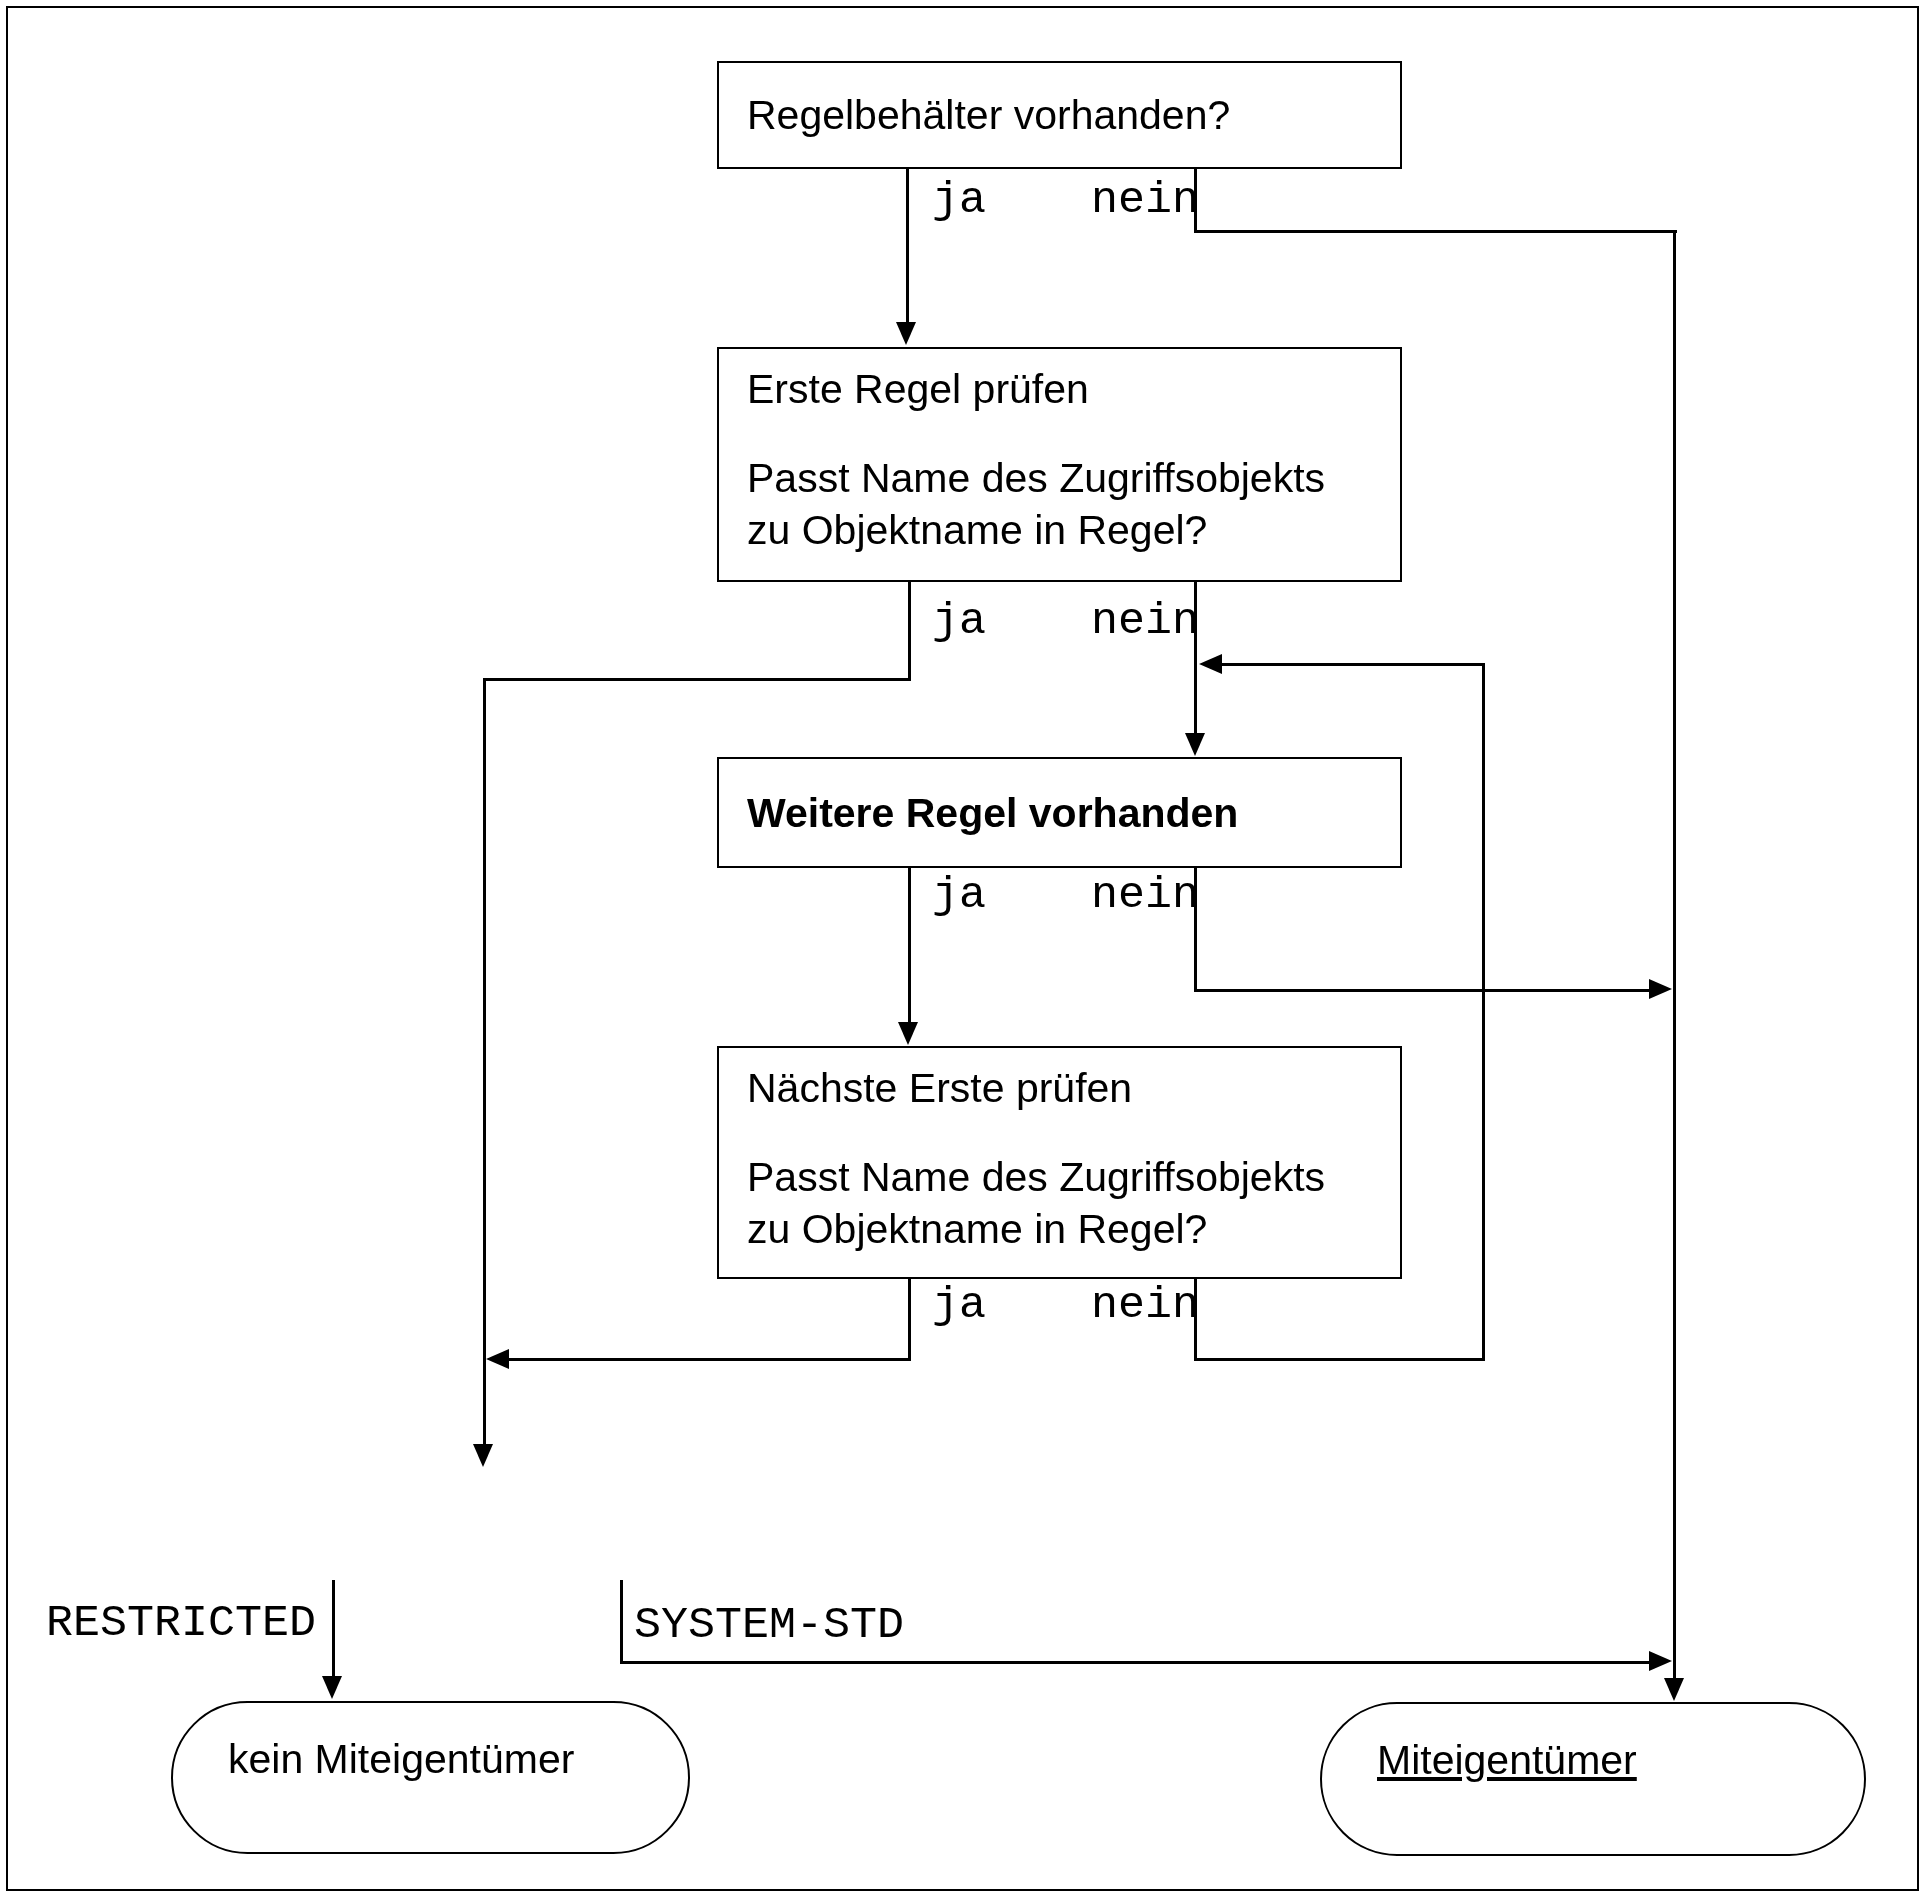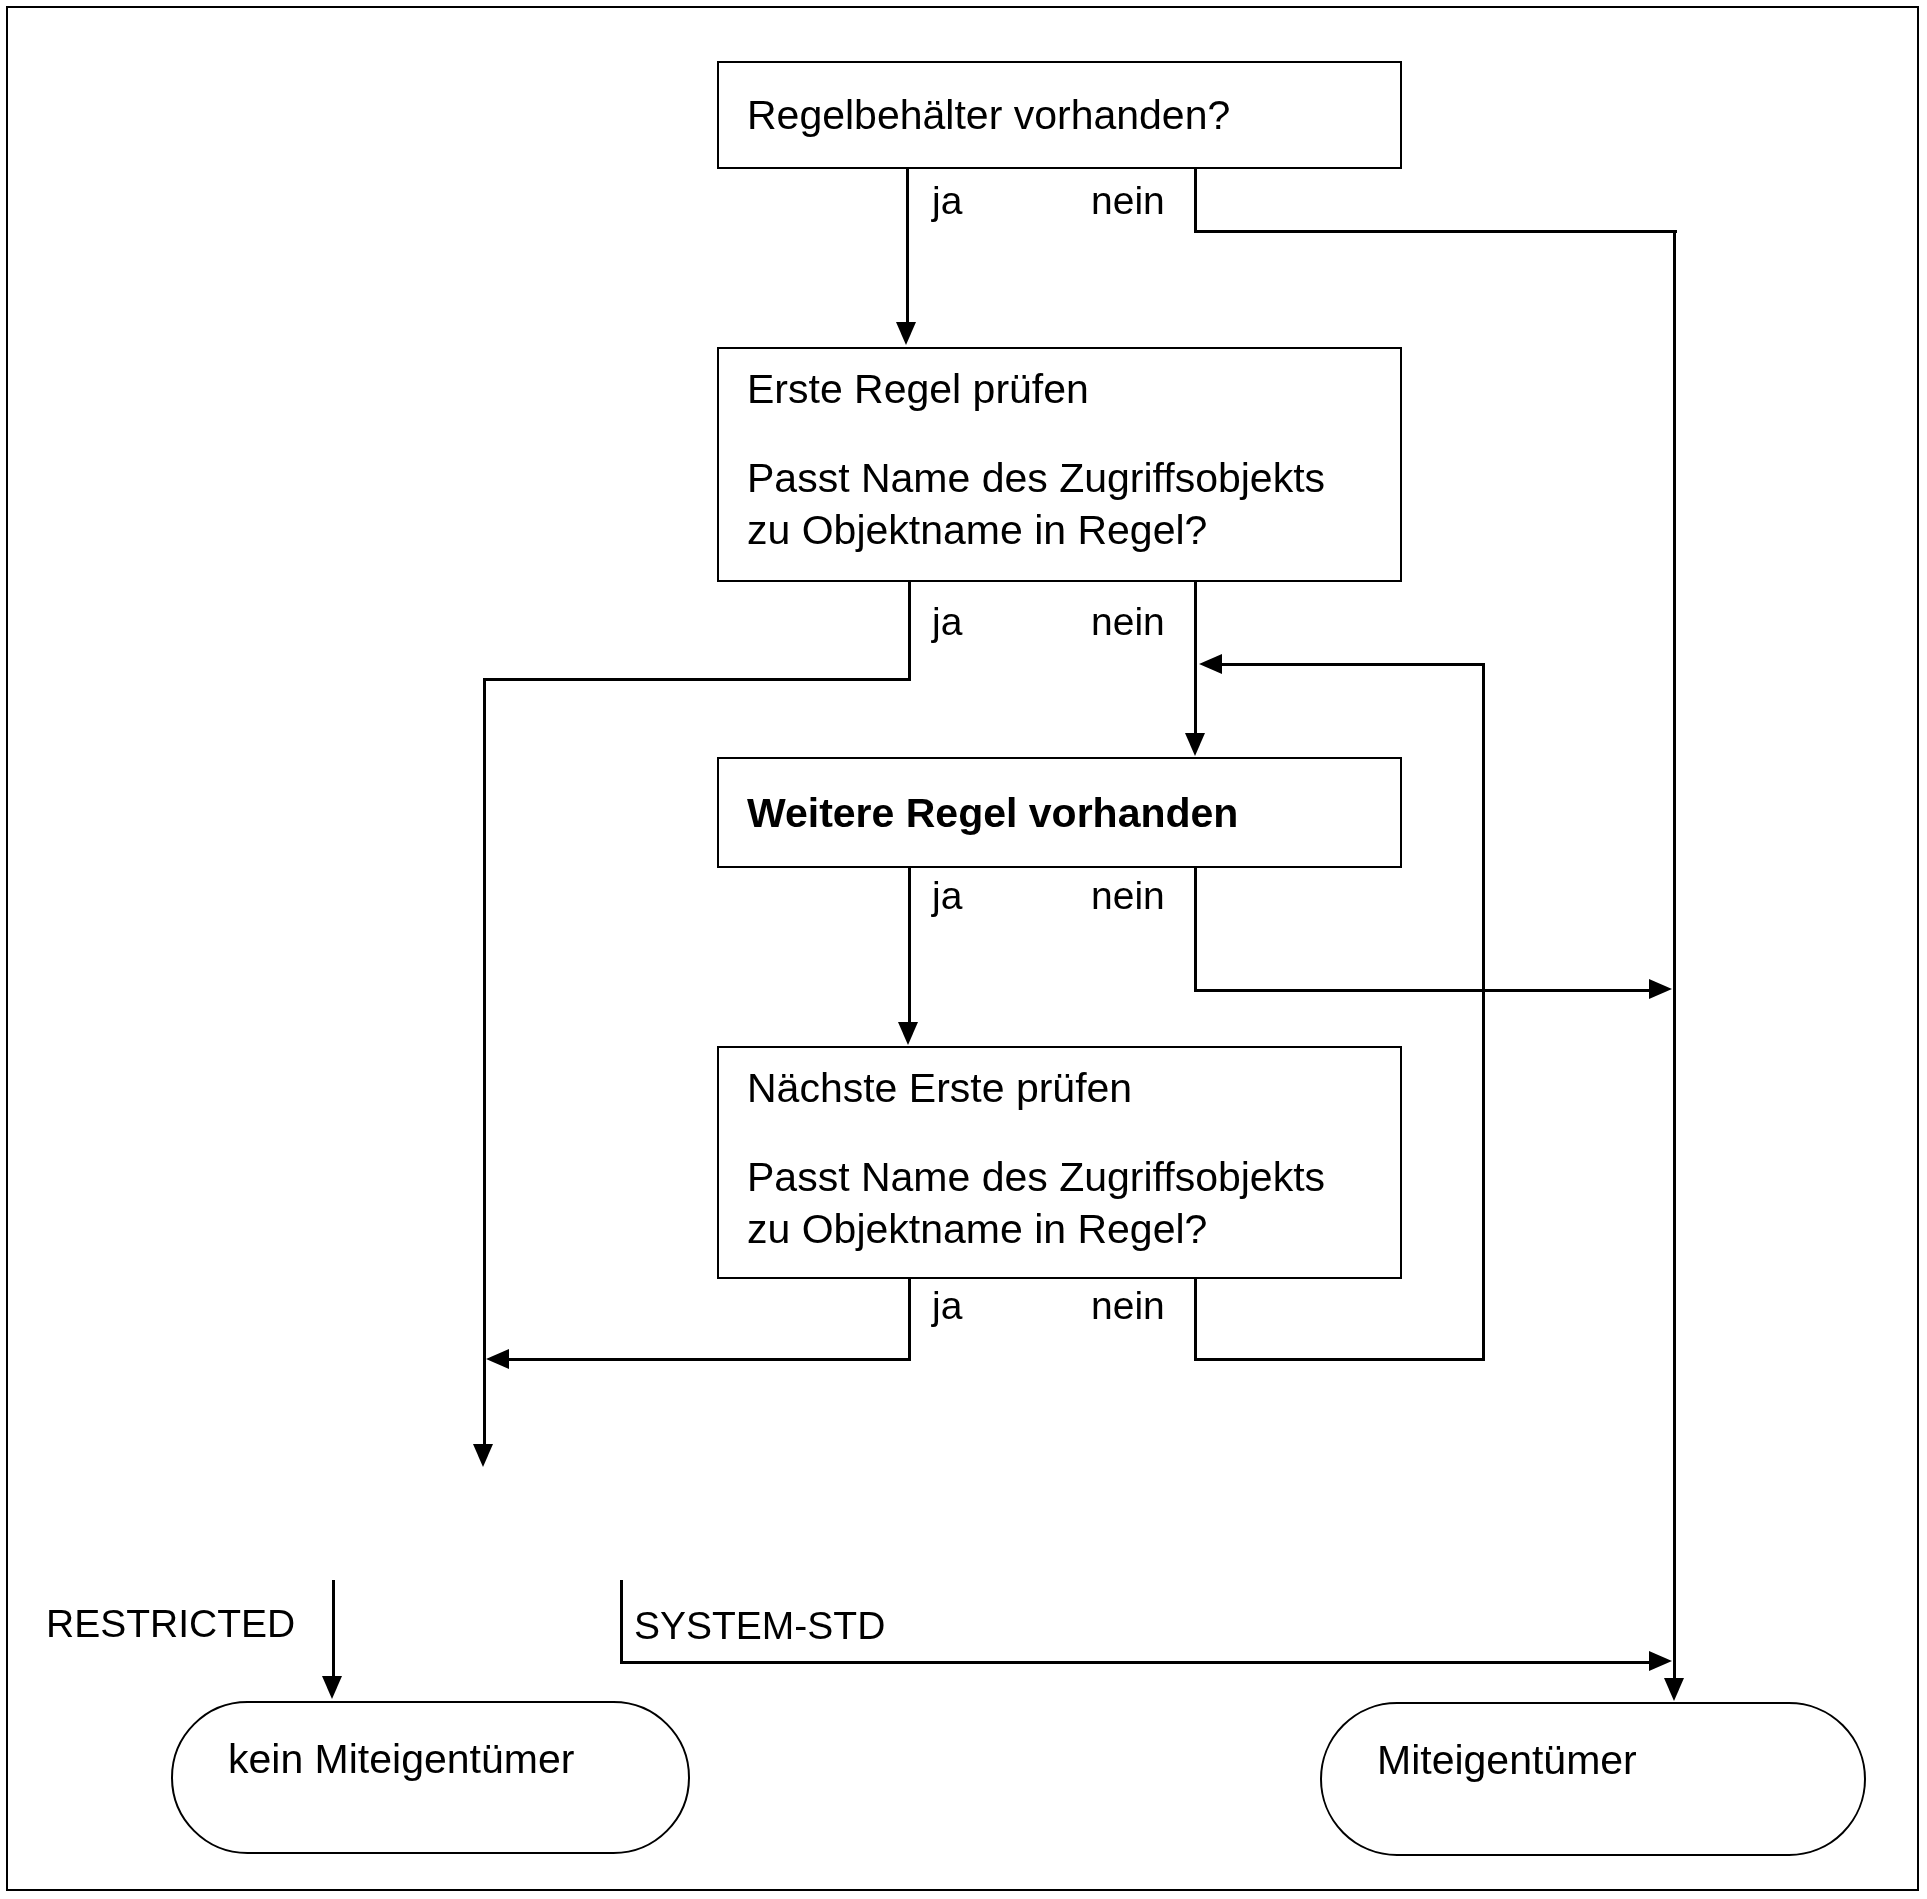--- a/index.html
+++ b/index.html
@@ -27,21 +27,21 @@
   .terminal{
     position:absolute;border:2.9px solid #000;background:#fff;box-sizing:border-box;
     border-radius:79px;display:flex;align-items:center;
     font-size:41px;padding-left:55px;padding-bottom:37px;
   }
   .ln{position:absolute;background:#000;}
   .ah{position:absolute;width:0;height:0;}
   .ah.down{border-left:10.6px solid transparent;border-right:10.6px solid transparent;border-top:23px solid #000;}
   .ah.left{border-top:10.6px solid transparent;border-bottom:10.6px solid transparent;border-right:23px solid #000;}
   .ah.right{border-top:10.6px solid transparent;border-bottom:10.6px solid transparent;border-left:23px solid #000;}
-  .lbl{position:absolute;font-size:39px;line-height:42px;white-space:nowrap;}
+  .lbl{position:absolute;font-size:45px;line-height:42px;white-space:nowrap;font-family:Liberation Mono, monospace;}
 </style>
 </head>
 <body>
 
 <div class="canvas">
   <div class="frame"></div>
 
   <div class="box center" style="left:717px;top:61px;width:685px;height:108px;">
     <span class="pad">Regelbehälter vorhanden?</span>
   </div>
@@ -60,21 +60,21 @@
     <p>Nächste Erste prüfen</p>
     <p class="second">Passt Name des Zugriffsobjekts</p>
     <p>zu Objektname in Regel?</p>
   </div>
 
 
   <div class="terminal" style="left:171px;top:1701px;width:519px;height:153px;">
     <span>kein Miteigentümer</span>
   </div>
 
-  <div class="terminal" style="left:1320px;top:1702px;width:546px;height:154px;">
+  <div class="terminal" style="left:1320px;top:1702px;width:546px;height:154px;text-decoration:underline;">
     <span>Miteigentümer</span>
   </div>
 
   <span class="lbl" style="left:932px;top:180px;">ja</span>
   <span class="lbl" style="left:1091px;top:180px;">nein</span>
 
   <span class="lbl" style="left:932px;top:601px;">ja</span>
   <span class="lbl" style="left:1091px;top:601px;">nein</span>
 
   <span class="lbl" style="left:932px;top:875px;">ja</span>

